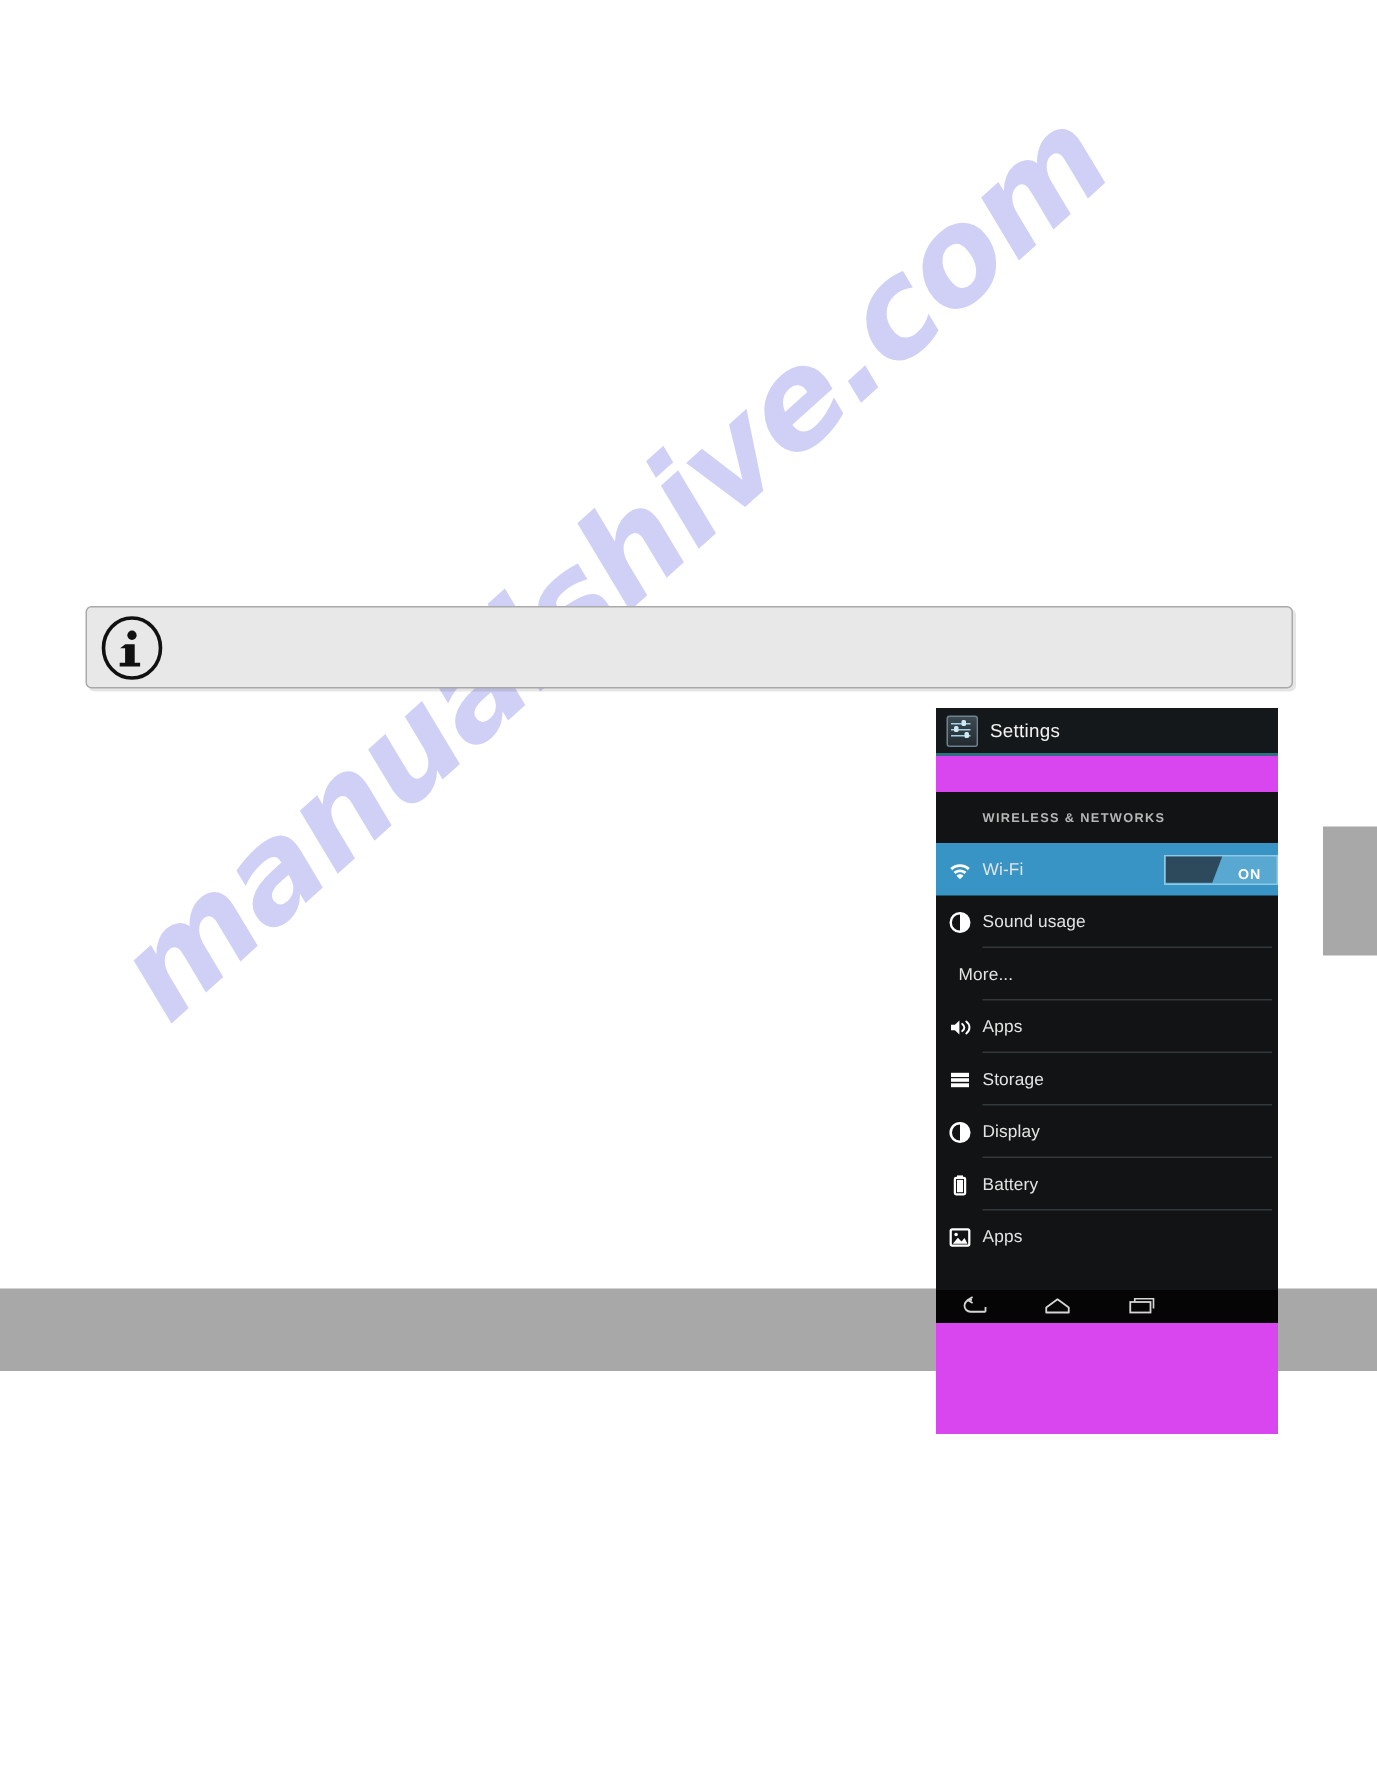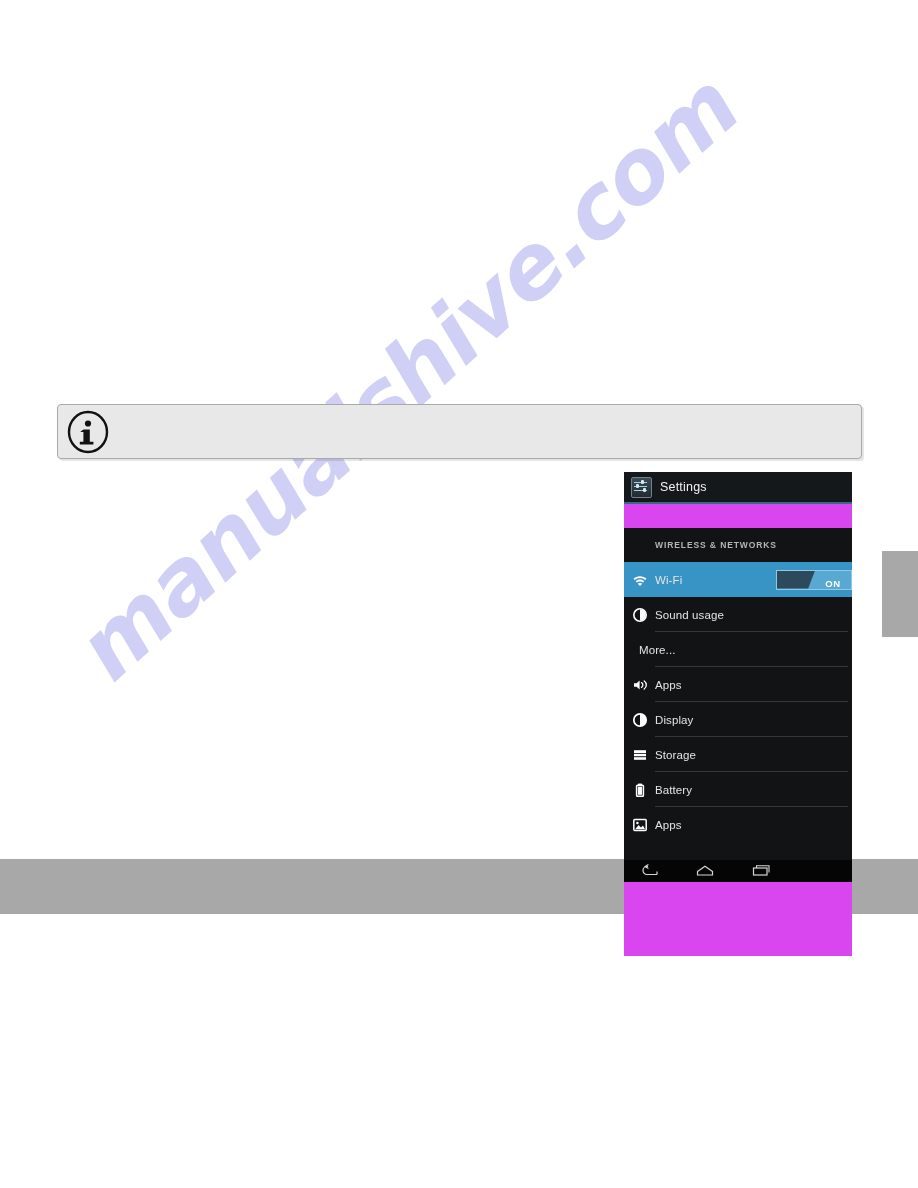--- a/index.html
+++ b/index.html
@@ -330,37 +330,37 @@
           <path d="M12.2 4c1.3 1 2.1 2.4 2.1 4s-.8 3-2.1 4" fill="none" stroke="#ffffff" stroke-width="1.3" stroke-linecap="round"></path>
         </svg>
       </span>
       <span class="row-label">Apps</span>
       <span class="divider"></span>
     </div>
 
     <div class="list-row">
       <span class="row-icon">
         <svg viewBox="0 0 16 16" width="16" height="16">
-          <circle cx="8" cy="8" r="6.2" fill="none" stroke="#ffffff" stroke-width="1.7"></circle>
-          <path d="M8 1.8 A6.2 6.2 0 0 1 8 14.2 Z" fill="#ffffff"></path>
-        </svg>
-      </span>
-      <span class="row-label">Display</span>
-      <span class="divider"></span>
-    </div>
-
-    <div class="list-row">
-      <span class="row-icon">
-        <svg viewBox="0 0 16 16" width="16" height="16">
           <rect x="2" y="3.2" width="12" height="2.8" fill="#ffffff"></rect>
           <rect x="2" y="6.8" width="12" height="2.4" fill="#ffffff"></rect>
           <rect x="2" y="10.2" width="12" height="2.6" fill="#ffffff"></rect>
         </svg>
       </span>
       <span class="row-label">Storage</span>
+      <span class="divider"></span>
+    </div>
+
+    <div class="list-row">
+      <span class="row-icon">
+        <svg viewBox="0 0 16 16" width="16" height="16">
+          <circle cx="8" cy="8" r="6.2" fill="none" stroke="#ffffff" stroke-width="1.7"></circle>
+          <path d="M8 1.8 A6.2 6.2 0 0 1 8 14.2 Z" fill="#ffffff"></path>
+        </svg>
+      </span>
+      <span class="row-label">Display</span>
       <span class="divider"></span>
     </div>
 
     <div class="list-row">
       <span class="row-icon">
         <svg viewBox="0 0 16 16" width="16" height="16">
           <rect x="6" y="1.6" width="4" height="1.6" fill="#ffffff"></rect>
           <rect x="4.6" y="3.2" width="6.8" height="11" rx="0.8" fill="none" stroke="#ffffff" stroke-width="1.5"></rect>
           <rect x="6" y="4.6" width="4" height="8.2" fill="#ffffff"></rect>
         </svg>

